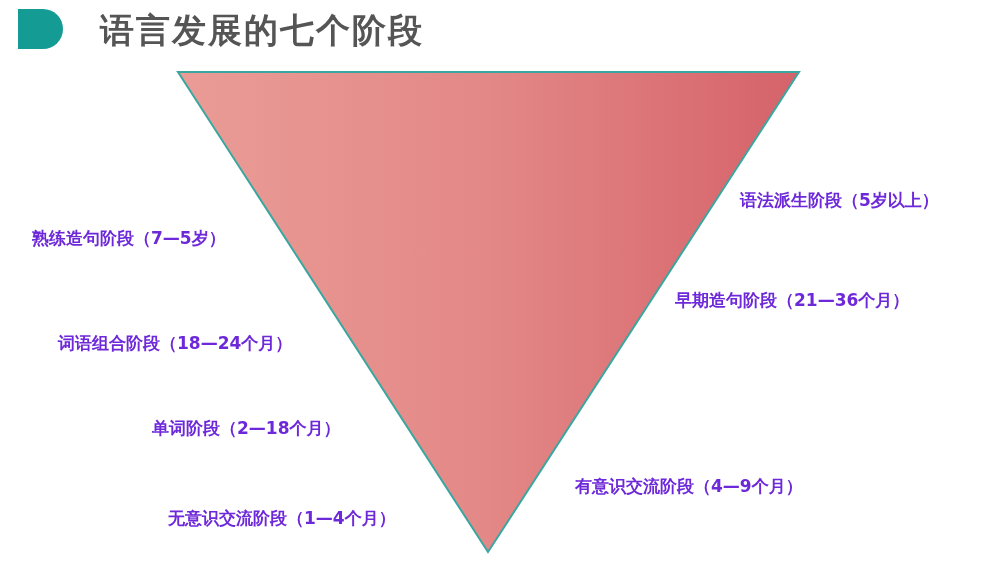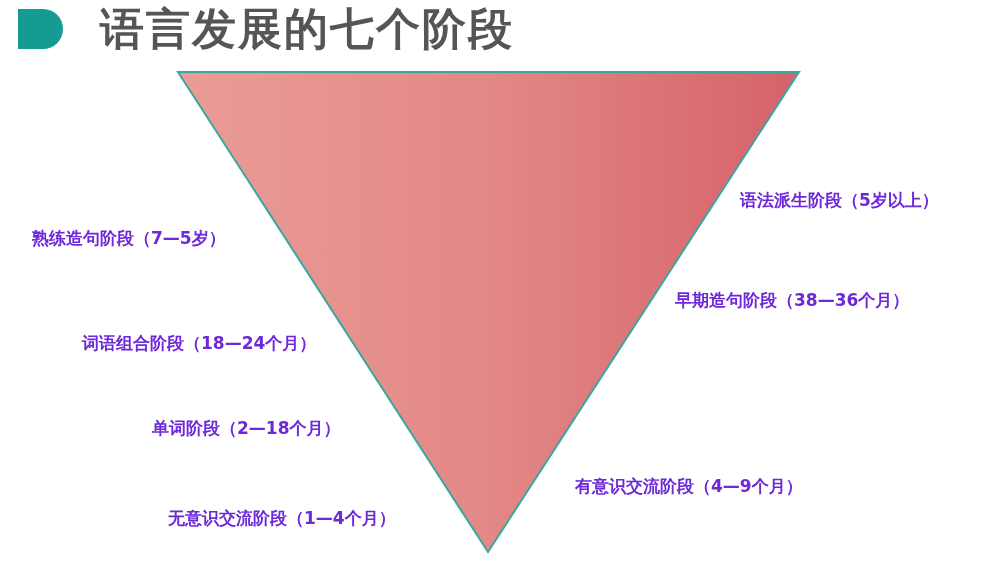--- a/index.html
+++ b/index.html
@@ -8,22 +8,22 @@
     background: #ffffff;
     font-family: "DejaVu Sans", "Liberation Sans", sans-serif;
   }
   .logo {
     position: absolute; left: 18px; top: 9px; width: 45px; height: 40px;
     background: #149B93;
     border-radius: 0 20px 20px 0;
   }
   .title {
     position: absolute; left: 100px; top: 8px;
-    font-size: 44px; font-weight: bold; color: #555555;
-    letter-spacing: 2px; line-height: 44px; white-space: nowrap; font-family: Liberation Serif, serif;
+    font-size: 34px; font-weight: bold; color: #555555;
+    letter-spacing: 2px; line-height: 44px; white-space: nowrap;
   }
   svg.tri { position: absolute; left: 0; top: 0; }
   .label {
     position: absolute; font-size: 17px; font-weight: bold; color: #6d28d9;
     white-space: nowrap; line-height: 22px;
   }
 </style>
 </head>
 <body>
 
@@ -35,19 +35,19 @@
     <linearGradient id="triGrad" x1="0" y1="0" x2="1" y2="0">
       <stop offset="0" stop-color="#EA9C96"></stop>
       <stop offset="0.5" stop-color="#E38886"></stop>
       <stop offset="1" stop-color="#D5626A"></stop>
     </linearGradient>
   </defs>
   <polygon points="178,72 799,72 488,552" fill="url(#triGrad)" stroke="#3AA6A0" stroke-width="2" stroke-linejoin="miter"></polygon>
 </svg>
 
 <div class="label" style="left:32px; top:227px;">熟练造句阶段（7—5岁）</div>
-<div class="label" style="left:58px; top:332px;margin-left:24px;">词语组合阶段（18—24个月）</div>
+<div class="label" style="left:58px; top:332px;">词语组合阶段（18—24个月）</div>
 <div class="label" style="left:152px; top:417px;">单词阶段（2—18个月）</div>
 <div class="label" style="left:168px; top:507px;">无意识交流阶段（1—4个月）</div>
 
 <div class="label" style="left:740px; top:189px;">语法派生阶段（5岁以上）</div>
-<div class="label" style="left:675px; top:289px;">早期造句阶段（38—36个月）</div>
+<div class="label" style="left:675px; top:289px;">早期造句阶段（21—36个月）</div>
 <div class="label" style="left:575px; top:451px;margin-top:24px;">有意识交流阶段（4—9个月）</div>
 
 </body></html>

